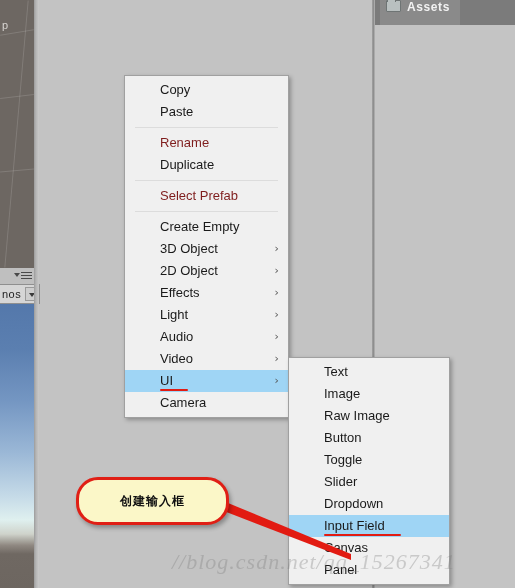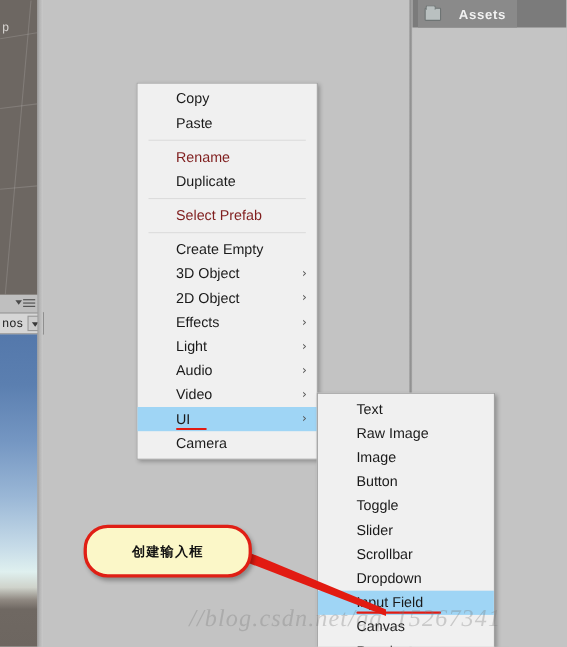--- a/index.html
+++ b/index.html
@@ -74,21 +74,21 @@
   .project-panel {
     position:absolute; left:375px; top:0; width:140px; height:588px;
     background:#c4c4c4;
   }
   .project-tabbar {
     position:absolute; left:0; top:0; width:140px; height:25px;
     background:#7b7b7b;
   }
   .project-tab {
     position:absolute; left:5px; top:0; height:25px;
-    display:flex; align-items:center; gap:16px;
+    display:flex; align-items:flex-start; gap:6px;
     padding:0 10px 0 6px;
     background:#8a8a8a;
   }
   .folder-icon {
     position:relative; width:15px; height:12px;
     background:#b9c0c0; border:1px solid #6e7474; border-radius:1px;
   }
   .folder-icon:before {
     content:""; position:absolute; left:0; top:-3px; width:7px; height:3px;
     background:#b9c0c0; border:1px solid #6e7474; border-bottom:none;
@@ -224,26 +224,25 @@
       <div class="menu-item"><span>Effects</span><span class="arrow">›</span></div>
       <div class="menu-item"><span>Light</span><span class="arrow">›</span></div>
       <div class="menu-item"><span>Audio</span><span class="arrow">›</span></div>
       <div class="menu-item"><span>Video</span><span class="arrow">›</span></div>
       <div class="menu-item highlight"><span>UI</span><span class="arrow">›</span><span class="underline-red" id="ui-underline"></span></div>
       <div class="menu-item"><span>Camera</span></div>
     </div>
 
   <div class="menu" id="menu-sub">
       <div class="menu-item"><span>Text</span></div>
+      <div class="menu-item"><span>Image</span></div>
       <div class="menu-item"><span>Raw Image</span></div>
-      <div class="menu-item"><span>Image</span></div>
       <div class="menu-item"><span>Button</span></div>
       <div class="menu-item"><span>Toggle</span></div>
       <div class="menu-item"><span>Slider</span></div>
-      <div class="menu-item"><span>Scrollbar</span></div>
       <div class="menu-item"><span>Dropdown</span></div>
       <div class="menu-item highlight"><span>Input Field</span><span class="underline-red" id="input-underline"></span></div>
       <div class="menu-item"><span>Canvas</span></div>
       <div class="menu-item"><span>Panel</span></div>
     </div>
 
   <svg class="callout-arrow" viewBox="0 0 135 64">
     <polygon points="0,2 135,58 135,64 0,12" fill="#e21b12"></polygon>
   </svg>
 

